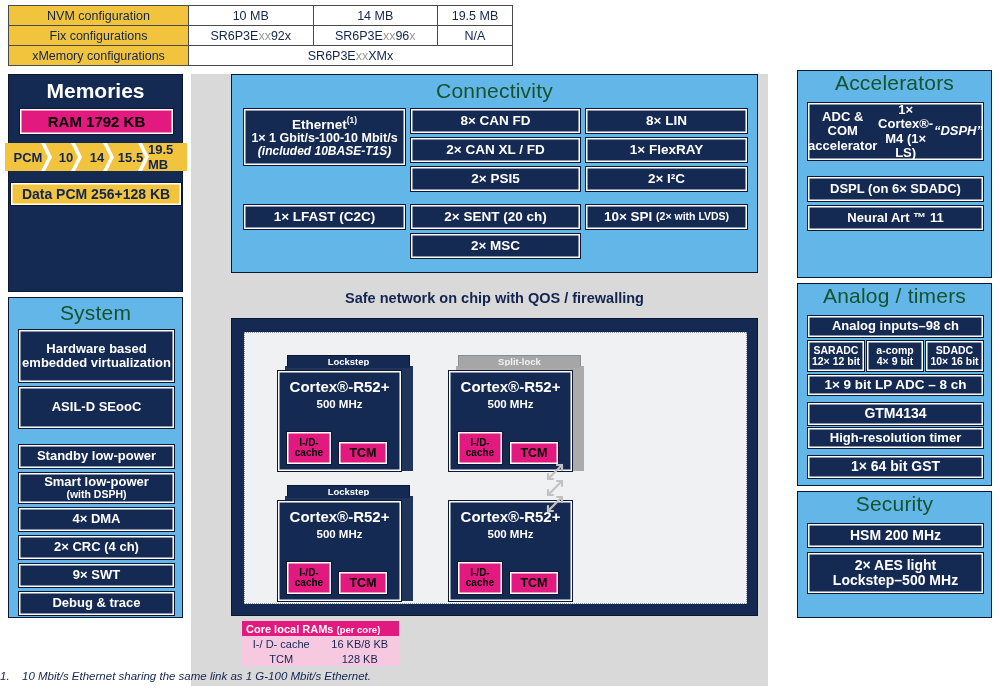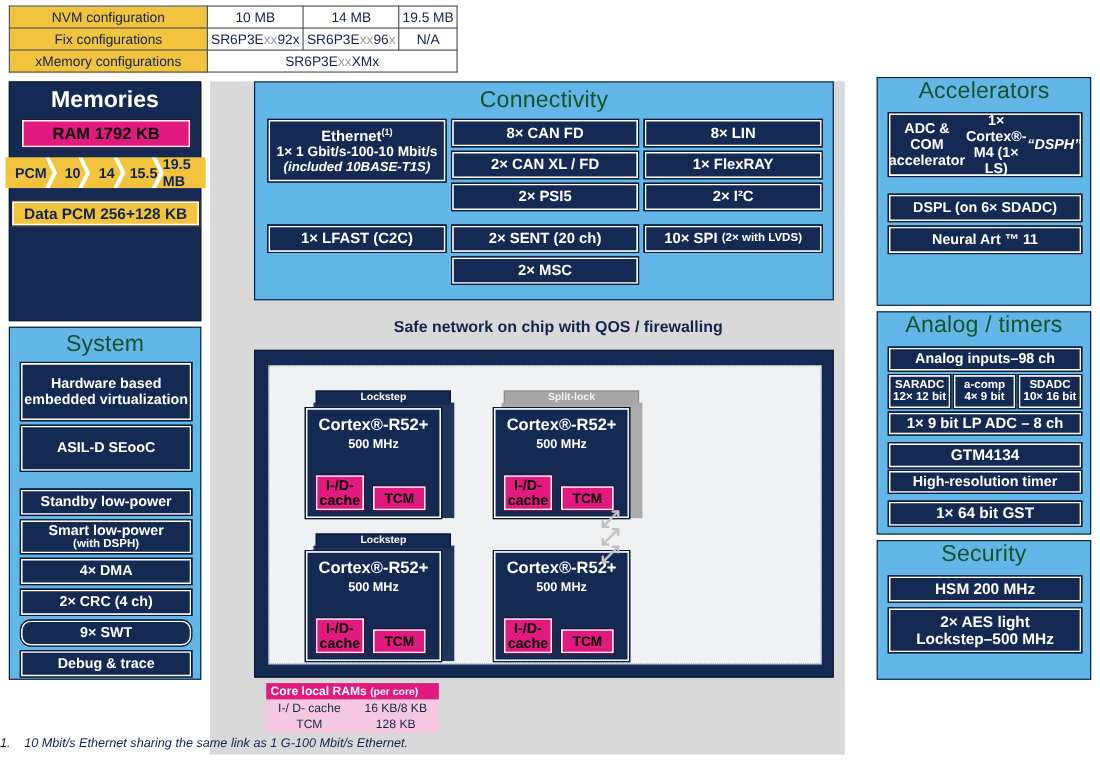--- a/index.html
+++ b/index.html
@@ -33,21 +33,21 @@
   }
   .panel-title{
     color:#14532d;
     font-size:21px;
     text-align:center;
     font-weight:normal;
     letter-spacing:.2px;
   }
 
   
-  #cfg-table{left:8px;top:5px;width:408px;border-collapse:collapse;font-size:12.5px;padding-left:27px;}
+  #cfg-table{left:8px;top:5px;width:505px;border-collapse:collapse;font-size:12.5px;padding-left:27px;}
   #cfg-table td{
     border:1px solid #4a4a4a;
     height:19px;
     text-align:center;
     color:#12254f;
     background:#ffffff;
     padding:0 2px;
   }
   #cfg-table td.hdr{background:#f2c33c;width:175px;}
   .dim{color:#9a9a9a;}
@@ -84,21 +84,21 @@
   .sys-item{position:absolute;left:9px;width:157px;font-size:13px;}
 
   
   #connectivity{left:231px;top:74px;width:527px;height:199px;}
   #connectivity .panel-title{margin-top:4px;}
   .conn-item{position:absolute;font-size:13.5px;}
 
   
   #noc-band{left:191px;top:74px;width:577px;height:612px;background:#d9d9d9;z-index:-1;}
   #noc-label{
-    left:244px;top:290px;width:527px;text-align:center;
+    left:231px;top:290px;width:527px;text-align:center;
     font-size:14.5px;font-weight:bold;color:#12254f;
   }
   #core-outer{
     left:231px;top:318px;width:527px;height:298px;
     background:#152a53;border:1px solid #0b1733;box-sizing:border-box;
   }
   #core-inner{
     position:absolute;left:12px;top:13px;width:503px;height:272px;
     background:#eff1f3;border:1px dotted #8e9aa8;box-sizing:border-box;
   }
@@ -111,21 +111,21 @@
   .core-tab.lock{background:#152a53;border:1px solid #0b1733;}
   .core-tab.split{background:#a6a6a6;border:1px solid #8d8d8d;color:#f2f2f2;}
   .core-shadow{position:absolute;background:#152a53;opacity:.95;}
   .core-shadow.gray{background:#a6a6a6;}
   .core-box{
     position:absolute;background:#152a53;border:1px solid #0b1733;
     box-shadow:0 0 0 1.5px #ffffff inset;box-sizing:border-box;color:#fff;
   }
   .core-name{text-align:center;font-size:15px;font-weight:bold;margin-top:7px;}
   .core-freq{text-align:center;font-size:11.5px;font-weight:bold;margin-top:3px;}
-  .cache{position:absolute;left:8px;bottom:6px;width:46px;height:34px;font-size:13px;line-height:1.05;}
+  .cache{position:absolute;left:8px;bottom:6px;width:46px;height:34px;font-size:10px;line-height:1.05;}
   .tcm{position:absolute;left:60px;bottom:6px;width:50px;height:24px;font-size:12.5px;}
 
   .arrow-col{position:absolute;left:300px;top:128px;width:28px;height:62px;}
   .arrow-col svg{display:block;}
 
   
   #ramtable{left:242px;top:621px;width:157px;border-collapse:collapse;font-size:11px;}
   #ramtable td{border:0;height:15px;text-align:center;color:#12254f;background:#f7c9e0;padding:0 2px;}
   #ramtable td.hd{background:#e2197f;color:#ffffff;font-weight:bold;text-align:left;padding-left:4px;}
   #ramtable td.lbl{background:#f7c9e0;}
@@ -205,21 +205,21 @@
     <span>Hardware based embedded virtualization</span>
   </div>
   <div class="navy sys-item" style="top:88px;height:43px;">ASIL-D SEooC</div>
   <div class="navy sys-item" style="top:146px;height:25px;">Standby low-power</div>
   <div class="navy sys-item" style="top:174px;height:32px;flex-direction:column;">
     <span>Smart low-power</span>
     <span class="small" style="font-size:10.5px">(with DSPH)</span>
   </div>
   <div class="navy sys-item" style="top:209px;height:25px;">4× DMA</div>
   <div class="navy sys-item" style="top:237px;height:25px;">2× CRC (4 ch)</div>
-  <div class="navy sys-item" style="top:265px;height:25px;border-radius:10px;">9× SWT</div>
+  <div class="navy sys-item" style="top:265px;height:25px;">9× SWT</div>
   <div class="navy sys-item" style="top:293px;height:25px;">Debug &amp; trace</div>
 </div>
 
 <div class="panel" id="connectivity">
   <div class="panel-title">Connectivity</div>
 
   <div class="navy conn-item" style="left:11px;top:33px;width:163px;height:58px;flex-direction:column;">
     <span><span>Ethernet</span><span class="sup">(1)</span></span>
     <span style="font-size:12.5px">1× 1 Gbit/s-100-10 Mbit/s</span>
     <span class="ital" style="font-size:12px">(included 10BASE-T1S)</span>

